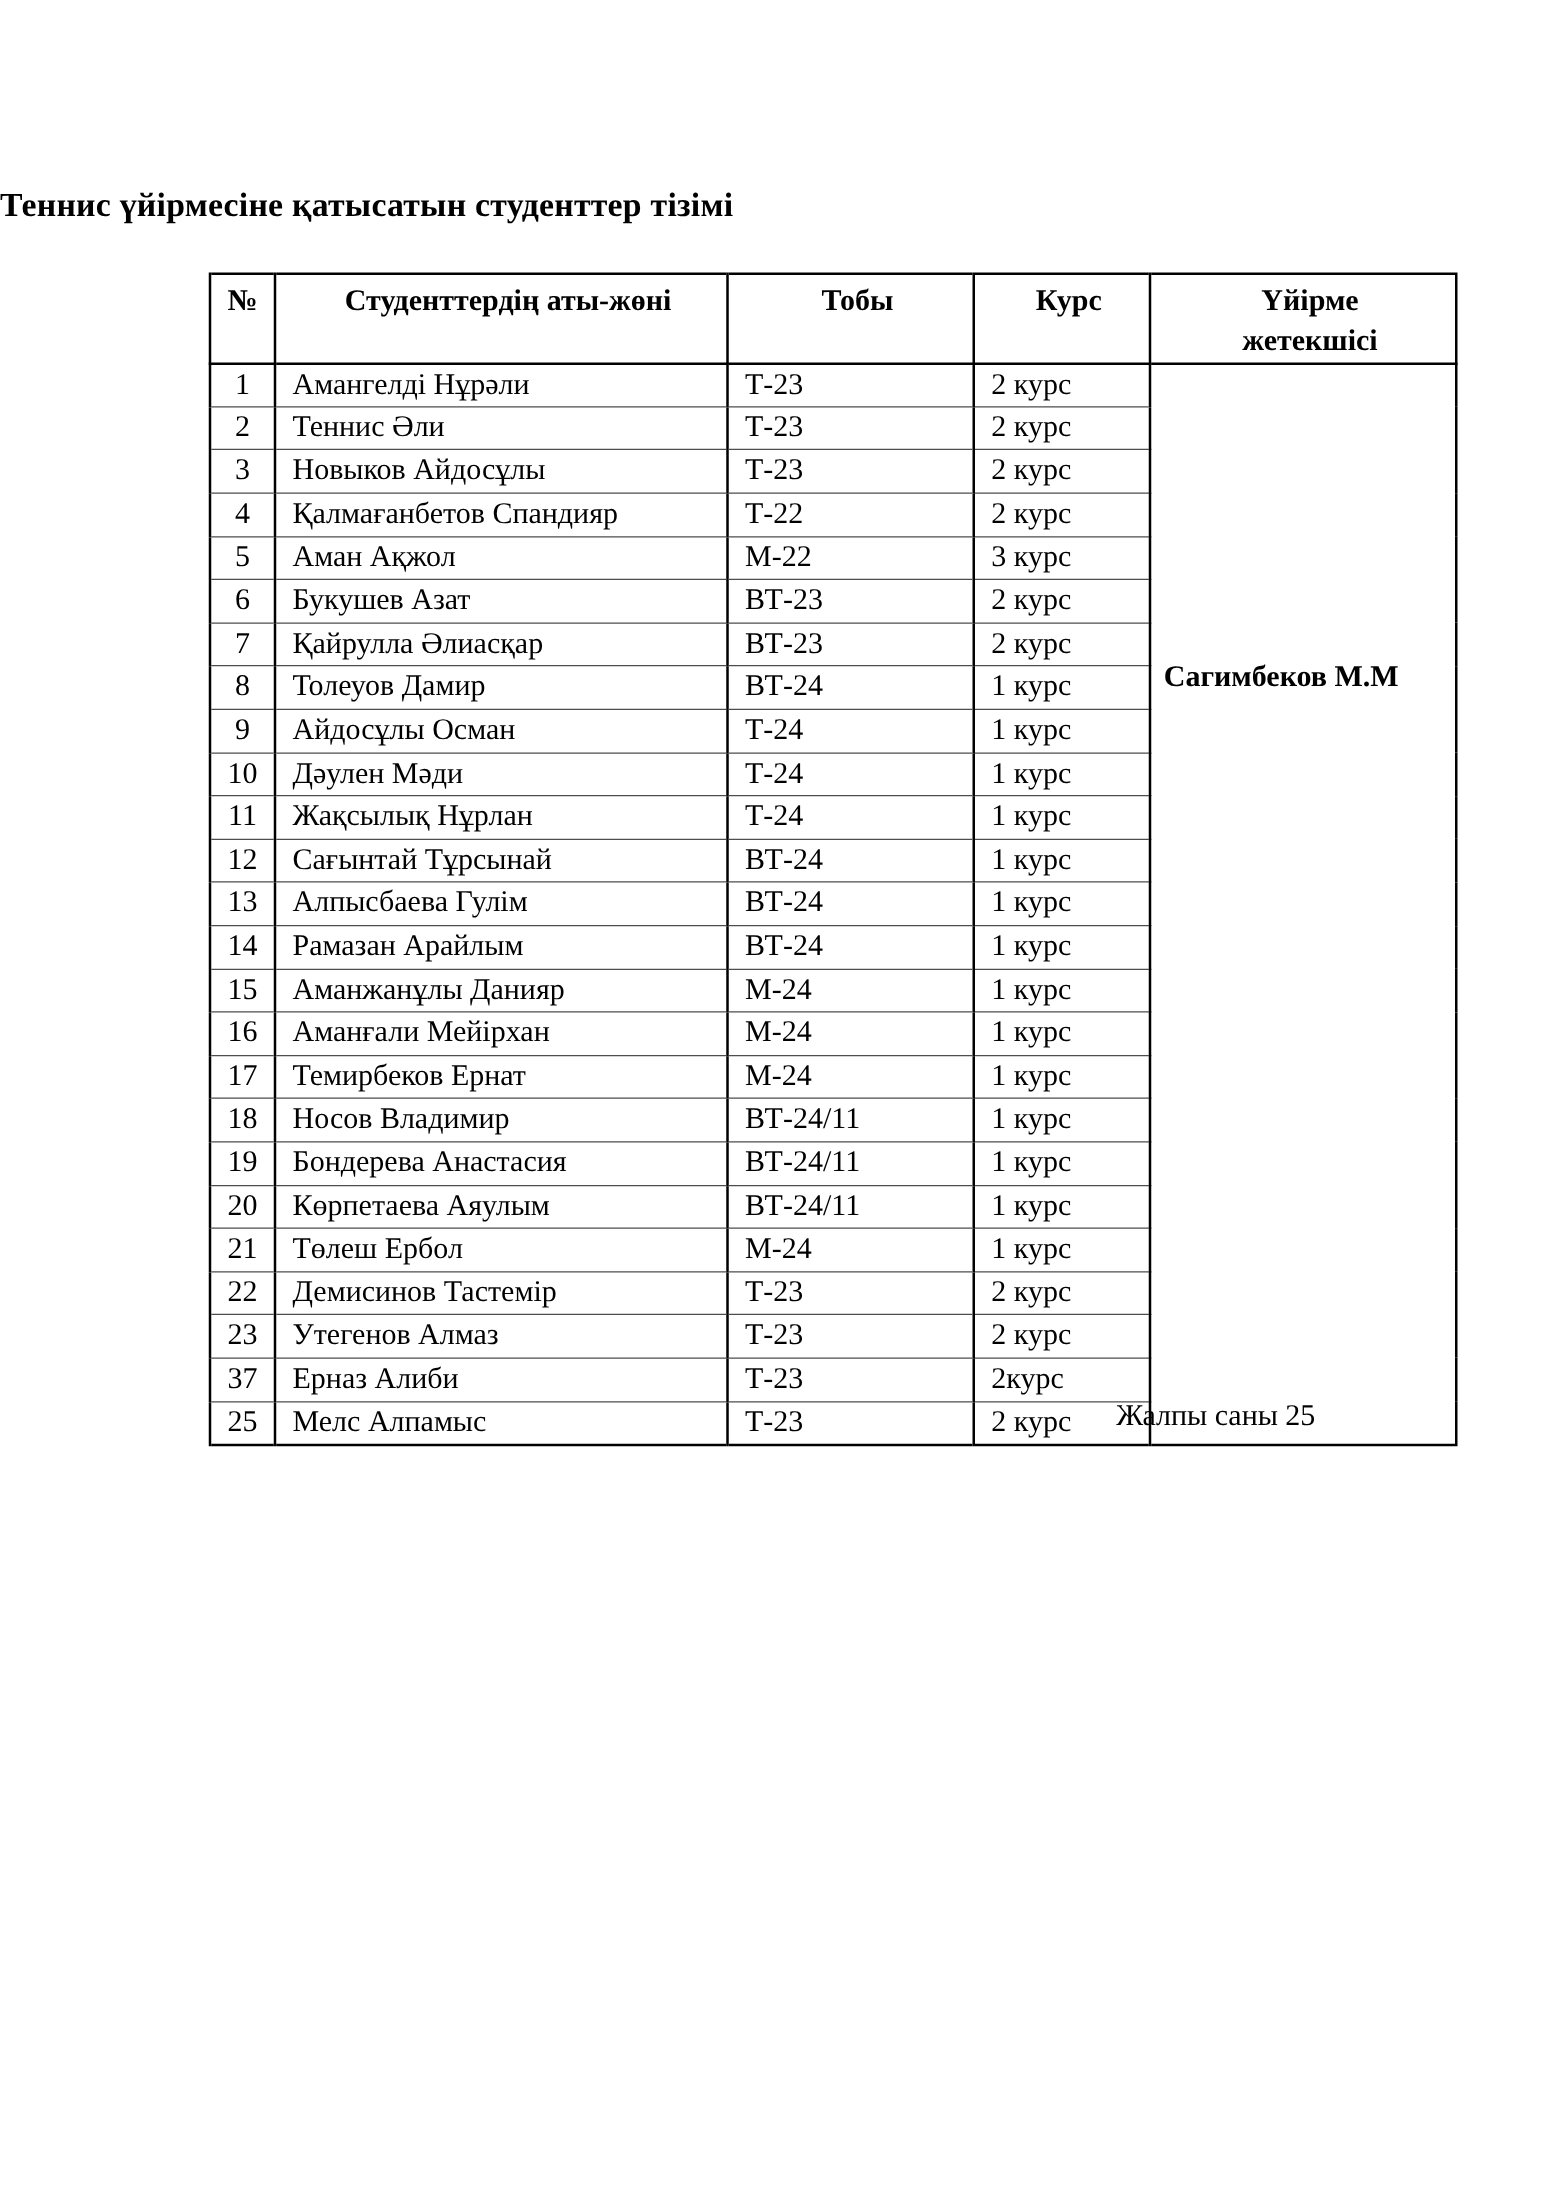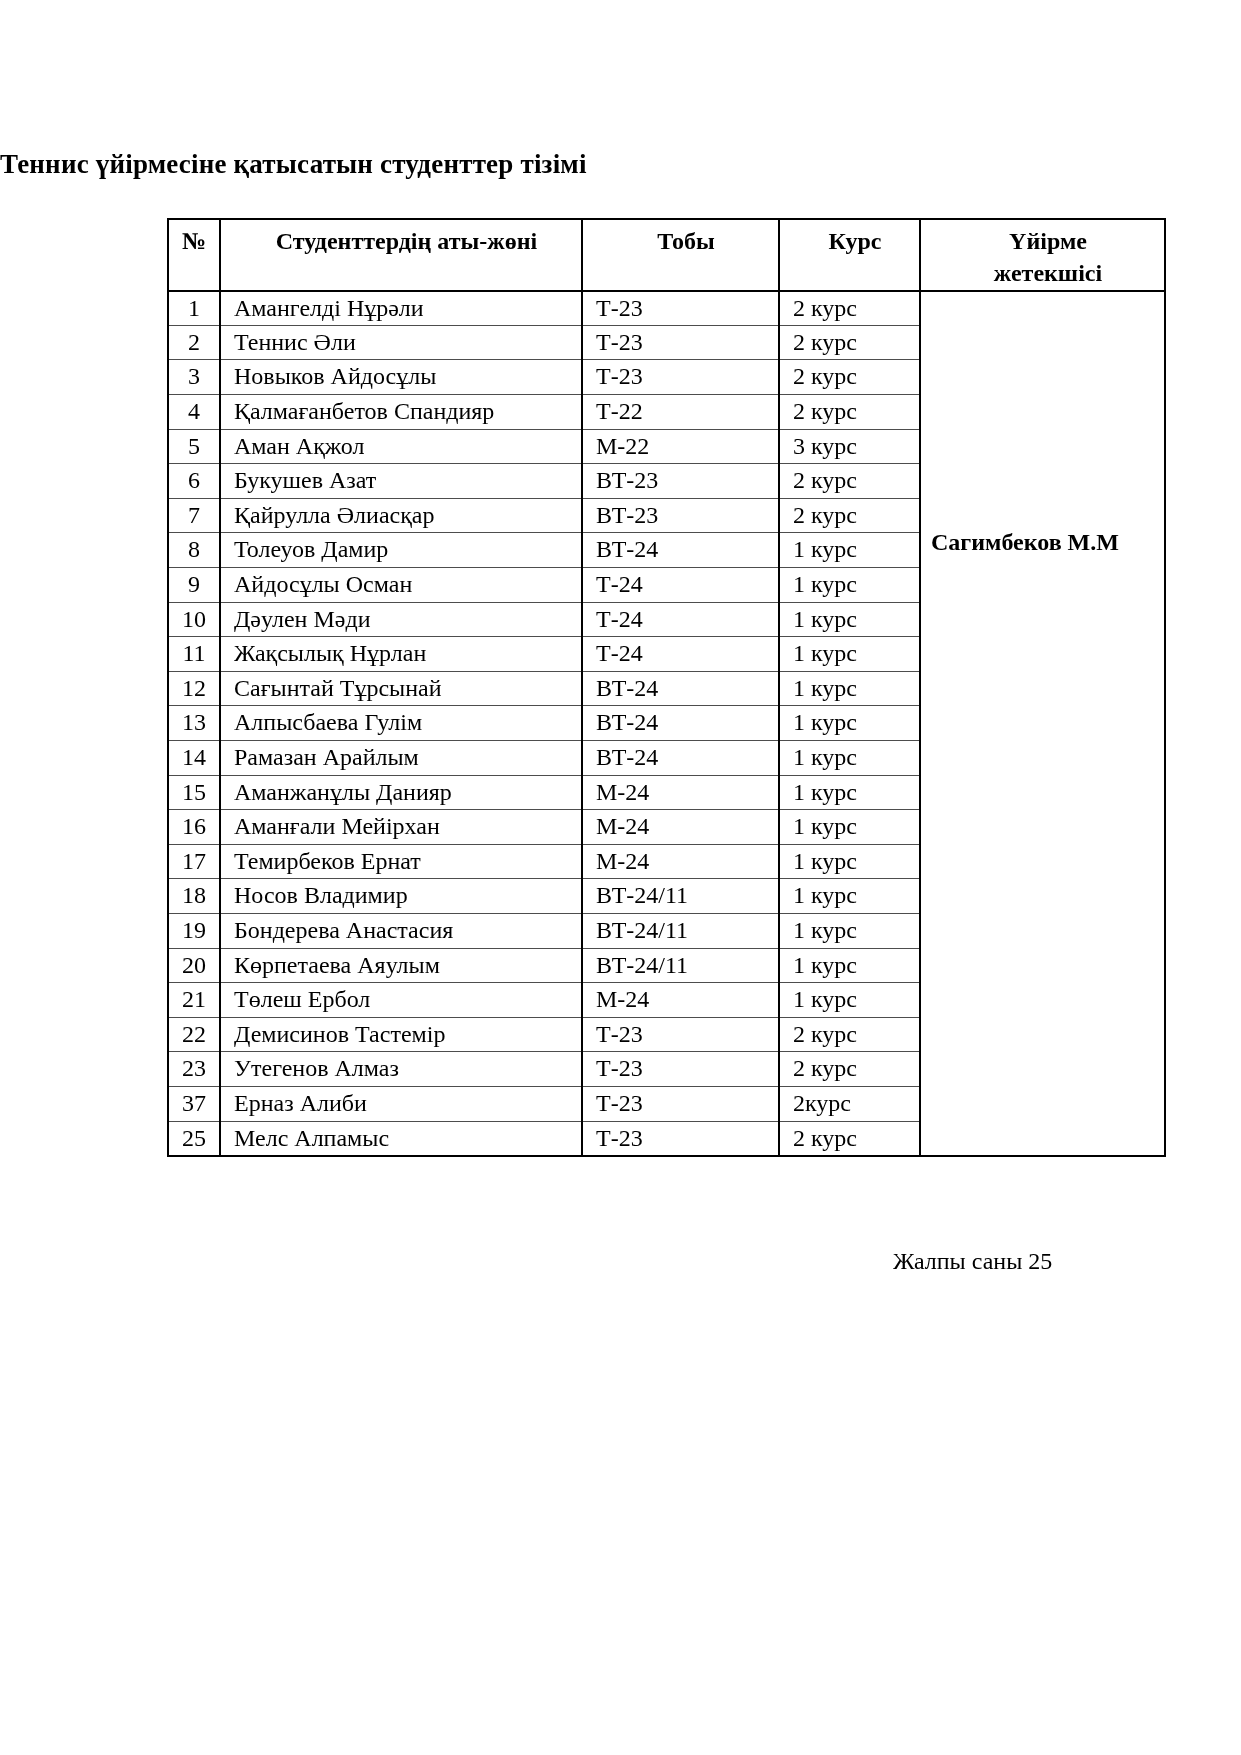--- a/index.html
+++ b/index.html
@@ -77,21 +77,21 @@
     padding-left: 0;
   }
   tbody td.supervisor-cell {
     vertical-align: top;
     padding: 236px 0 14px 10px;
     white-space: nowrap;
     font-weight: bold;
   }
   .total-note {
     position: absolute;
-    top: 1248px;
+    top: 1120px;
     left: 893px;
     font-size: 24px;
     white-space: nowrap;
   }
 </style>
 </head>
 <body>
 
 <div class="doc-title">Теннис үйірмесіне қатысатын студенттер тізімі</div>
 

